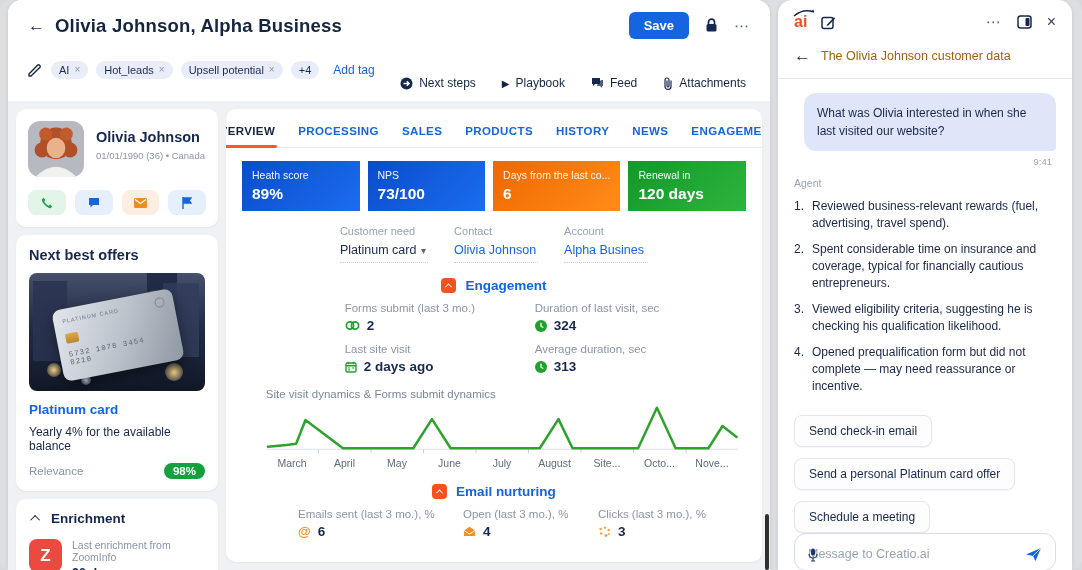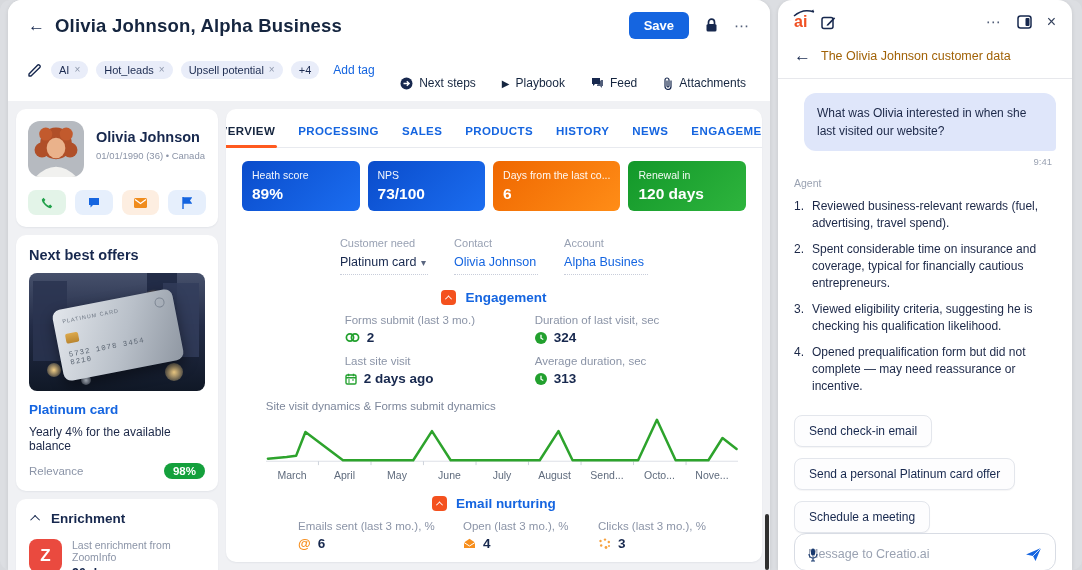--- a/index.html
+++ b/index.html
@@ -85,28 +85,28 @@
   .enr-div { border-bottom:1px dotted #d4d9e1; margin:10px 0 9px; }
 
   
   .mcard { flex:1; padding:12px 16px; overflow:hidden; display:flex; flex-direction:column;align-items:center; }
   .tabs { display:flex; gap:23px; border-bottom:1px solid #e8eaef; padding:4px 4px 10px; }
   .tab { font-size:11.5px; font-weight:bold; letter-spacing:.4px; color:#1565e0; cursor:pointer; position:relative; }
   .tab.active { color:#15253f; }
   .tab.active::after { content:""; position:absolute; left:-2px; right:-2px; bottom:-11px; height:3px;
                        background:#ff5a1f; border-radius:2px; }
   .metrics { display:grid; grid-template-columns:repeat(4,1fr); gap:8px; margin-top:13px; }
-  .metric { border-radius:6px; padding:8px 10px; color:#fff; min-height:50px; cursor:default; }
+  .metric { border-radius:0; padding:8px 10px; color:#fff; min-height:50px; cursor:default; }
   .metric .ml { font-size:10.5px; opacity:.95; white-space:nowrap; overflow:hidden; }
   .metric .mv { font-size:15.5px; font-weight:bold; margin-top:4px; }
   .m-blue   { background:linear-gradient(135deg,#0a4ccb,#1b6df0); }
   .m-orange { background:linear-gradient(135deg,#ef6700,#ff8d17); }
   .m-green  { background:linear-gradient(135deg,#13982a,#2eb43d); }
 
-  .fields { display:grid; grid-template-columns:1.05fr 1fr 1fr; gap:26px; margin-top:26px; }
+  .fields { display:grid; grid-template-columns:1.05fr 1fr 1fr; gap:26px; margin-top:14px; }
   .fld-label { font-size:11px; color:#98a1b3; }
   .fld-val { display:flex; align-items:center; justify-content:space-between; border-bottom:1px dotted #c8cdda;
              padding:4px 2px 5px 0; margin-top:2px; font-size:12.5px; color:#17284e; cursor:pointer; }
   .fld-val .dd { color:#5a6680; font-size:10px; }
   .fld-link { color:#1565e0; }
 
   .sec-head { display:flex; align-items:center; gap:9px; margin-top:15px; }
   .sec-ico { width:15px; height:15px; border-radius:4px; background:#f4511e; display:flex;
              align-items:center; justify-content:center; }
   .sec-ico i { display:block; width:5px; height:5px; border-left:1.6px solid #fff; border-top:1.6px solid #fff;
@@ -442,21 +442,21 @@
               </g>
             <polyline fill="none" stroke-width="2.6" stroke-linejoin="round" stroke-linecap="round" points="2.0,46.3 21.4,44.6 31.2,43.4 40.9,18.6 79.8,48.0 152.7,48.0 172.1,17.8 191.5,48.0 283.9,48.0 303.3,17.8 317.9,48.0 385.9,48.0 405.4,6.0 424.8,48.0 458.8,48.0 473.4,24.9 488.0,36.2" stroke="#2da32c"></polyline>
           </svg>
           <div class="chart-months">
             <span>March</span>
             <span>April</span>
             <span>May</span>
             <span>June</span>
             <span>July</span>
             <span>August</span>
-            <span>Send...</span>
+            <span>Site...</span>
             <span>Octo...</span>
             <span>Nove...</span>
           </div>
         </div>
 
         <div class="sec-head">
           <span class="sec-ico">
               <i></i>
             </span>
           <span class="sec-name">Email nurturing</span>

